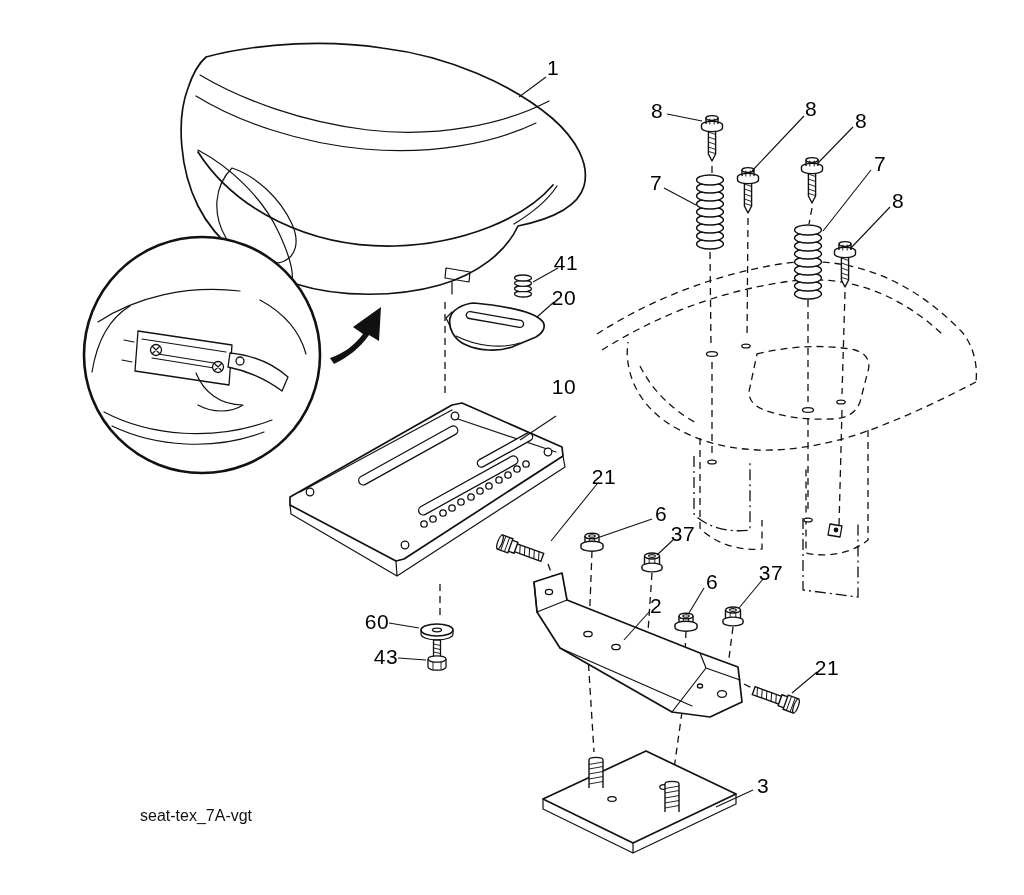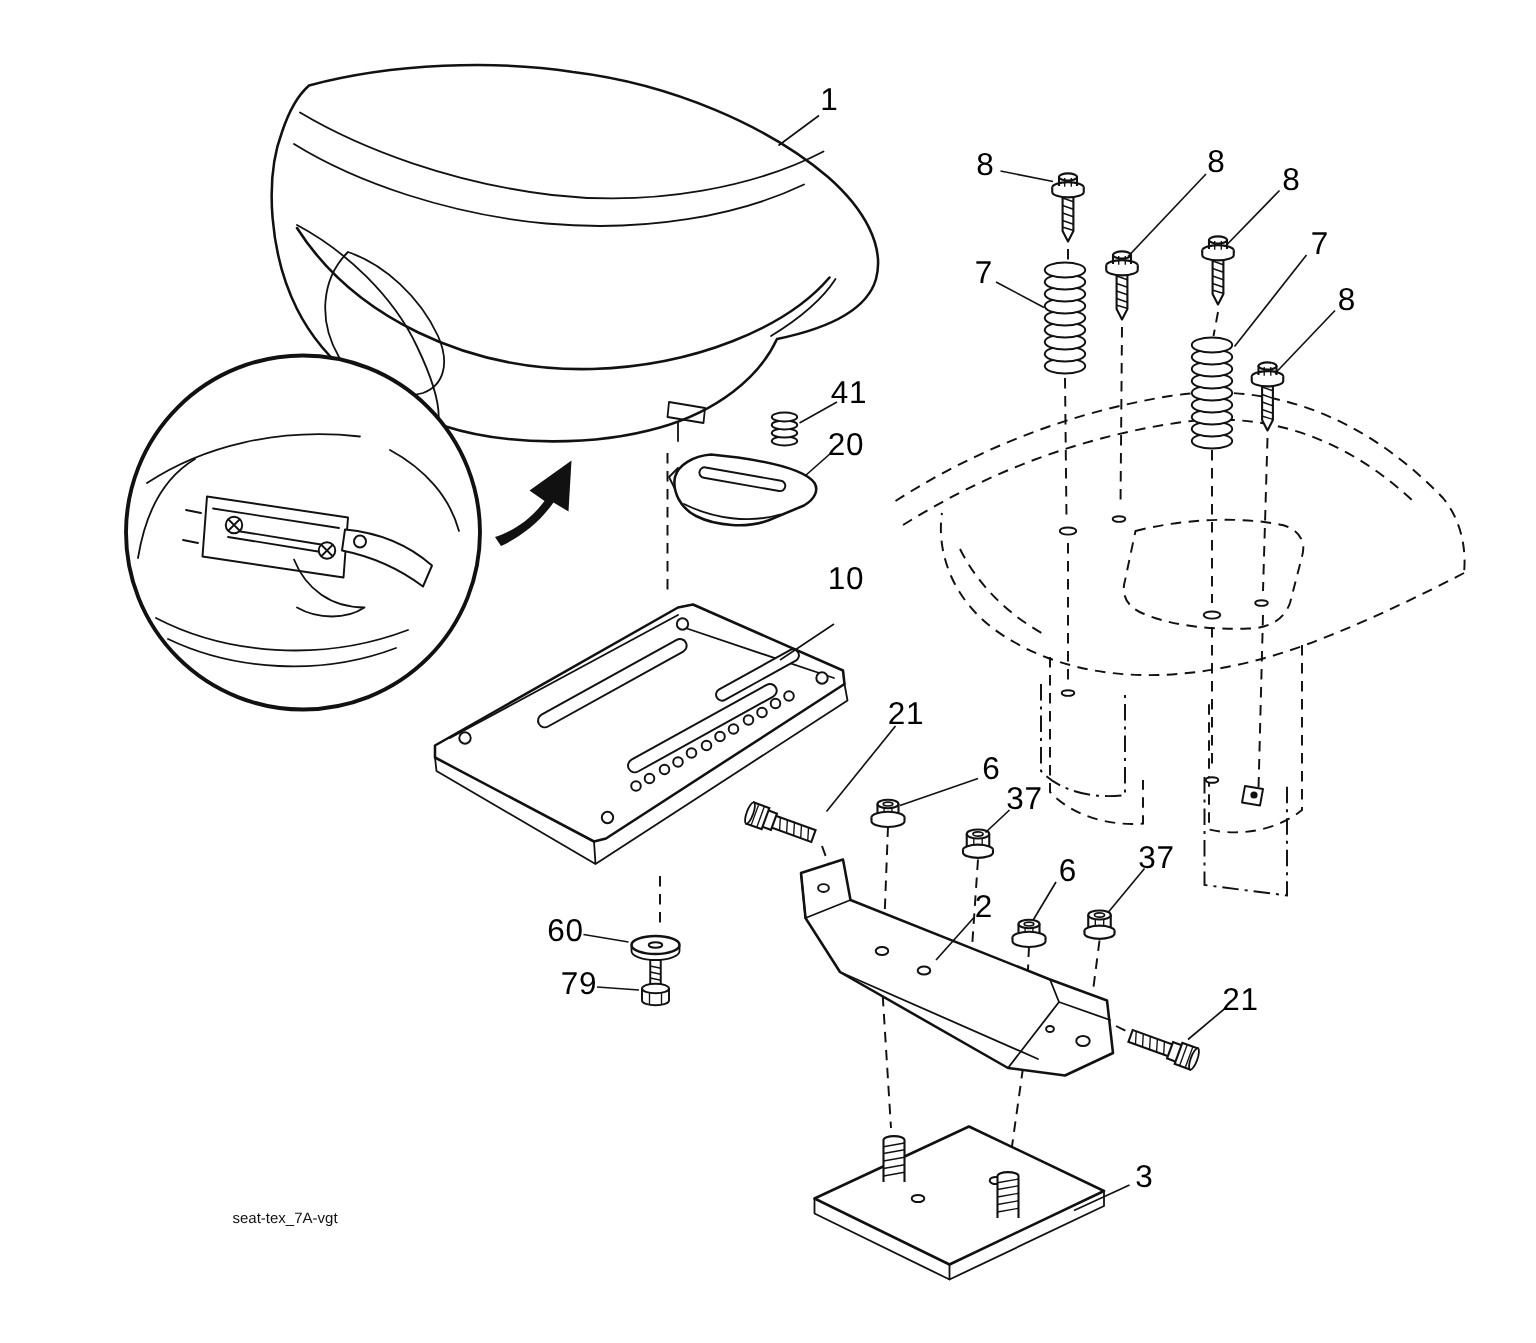--- a/index.html
+++ b/index.html
@@ -1,21 +1,21 @@
 <!DOCTYPE html>
 <html><head>
 <meta charset="utf-8">
 <style>
   html,body{margin:0;padding:0;background:#fff}
   .stage{position:relative;width:1024px;height:895px;background:#ffffff;overflow:hidden;
          font-family:"Liberation Sans",sans-serif;color:#111}
   .art{position:absolute;left:0;top:0;width:1024px;height:895px}
   .callout{position:absolute;transform:translate(-50%,-50%);font-size:21px;line-height:1;
            color:#000;letter-spacing:.5px;white-space:nowrap}
-  .footer-text{position:absolute;left:155px;top:807px;font-size:10px;color:#111}
+  .footer-text{position:absolute;left:140px;top:807px;font-size:16px;color:#111}
   
   .fw{fill:#fff;stroke:#111;stroke-width:1.7;stroke-linejoin:round}
   .fw2{fill:#fff;stroke:#111;stroke-width:1.3;stroke-linejoin:round}
   .ln{fill:none;stroke:#111;stroke-width:1.7;stroke-linecap:round;stroke-linejoin:round}
   .ln2{fill:none;stroke:#111;stroke-width:1.2;stroke-linecap:round;stroke-linejoin:round}
   .thin-ln{fill:none;stroke:#111;stroke-width:.9}
   .dash{fill:none;stroke:#111;stroke-width:1.3;stroke-dasharray:7 5}
   .dashdot{fill:none;stroke:#111;stroke-width:1.3;stroke-dasharray:11 4 2 4}
   .blk{fill:#111;stroke:none}
   .leader-group path{fill:none;stroke:#111;stroke-width:1.1}
@@ -296,18 +296,18 @@
   <div class="callout" style="left:564px;top:297px">20</div>
   <div class="callout" style="left:564px;top:386px">10</div>
   <div class="callout" style="left:604px;top:476px">21</div>
   <div class="callout" style="left:661px;top:513px">6</div>
   <div class="callout" style="left:683px;top:533px">37</div>
   <div class="callout" style="left:712px;top:581px">6</div>
   <div class="callout" style="left:771px;top:572px">37</div>
   <div class="callout" style="left:656px;top:605px">2</div>
   <div class="callout" style="left:827px;top:667px">21</div>
   <div class="callout" style="left:377px;top:621px">60</div>
-  <div class="callout" style="left:386px;top:656px">79</div>
+  <div class="callout" style="left:386px;top:656px">43</div>
   <div class="callout" style="left:763px;top:785px">3</div>
 
   <div class="footer-text">seat-tex_7A-vgt</div>
 
 </div>
 
 </body></html>

